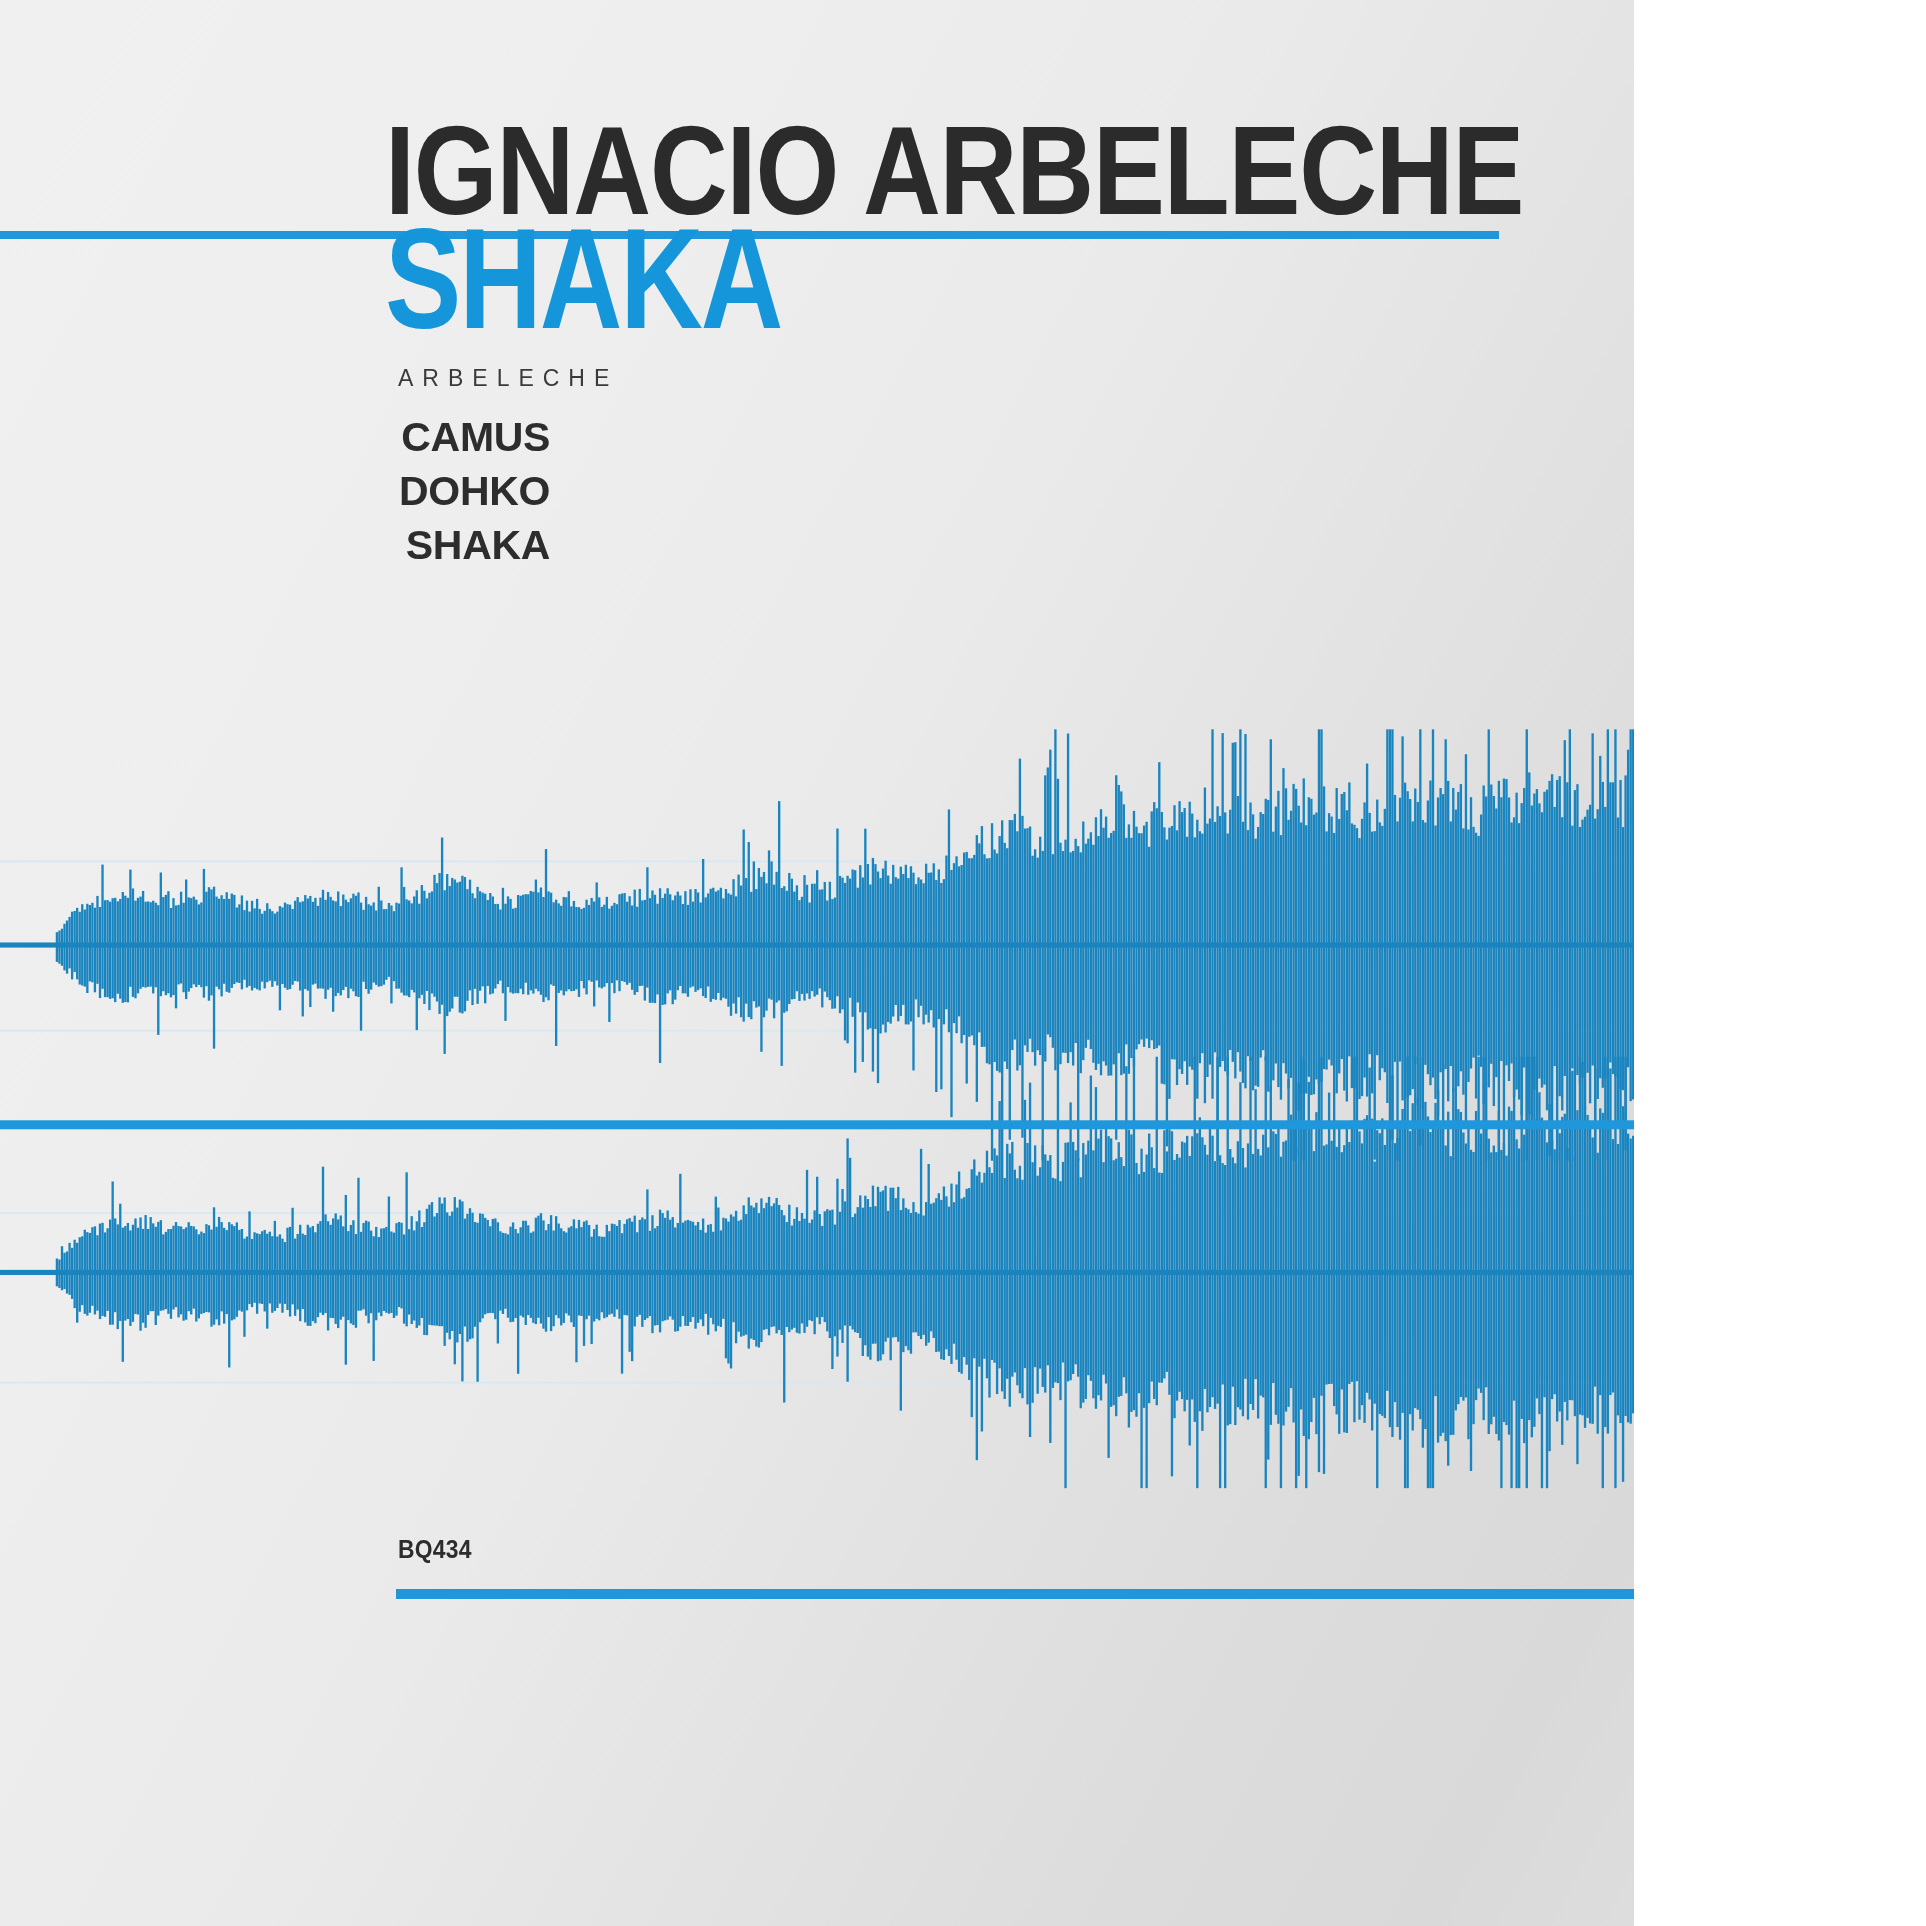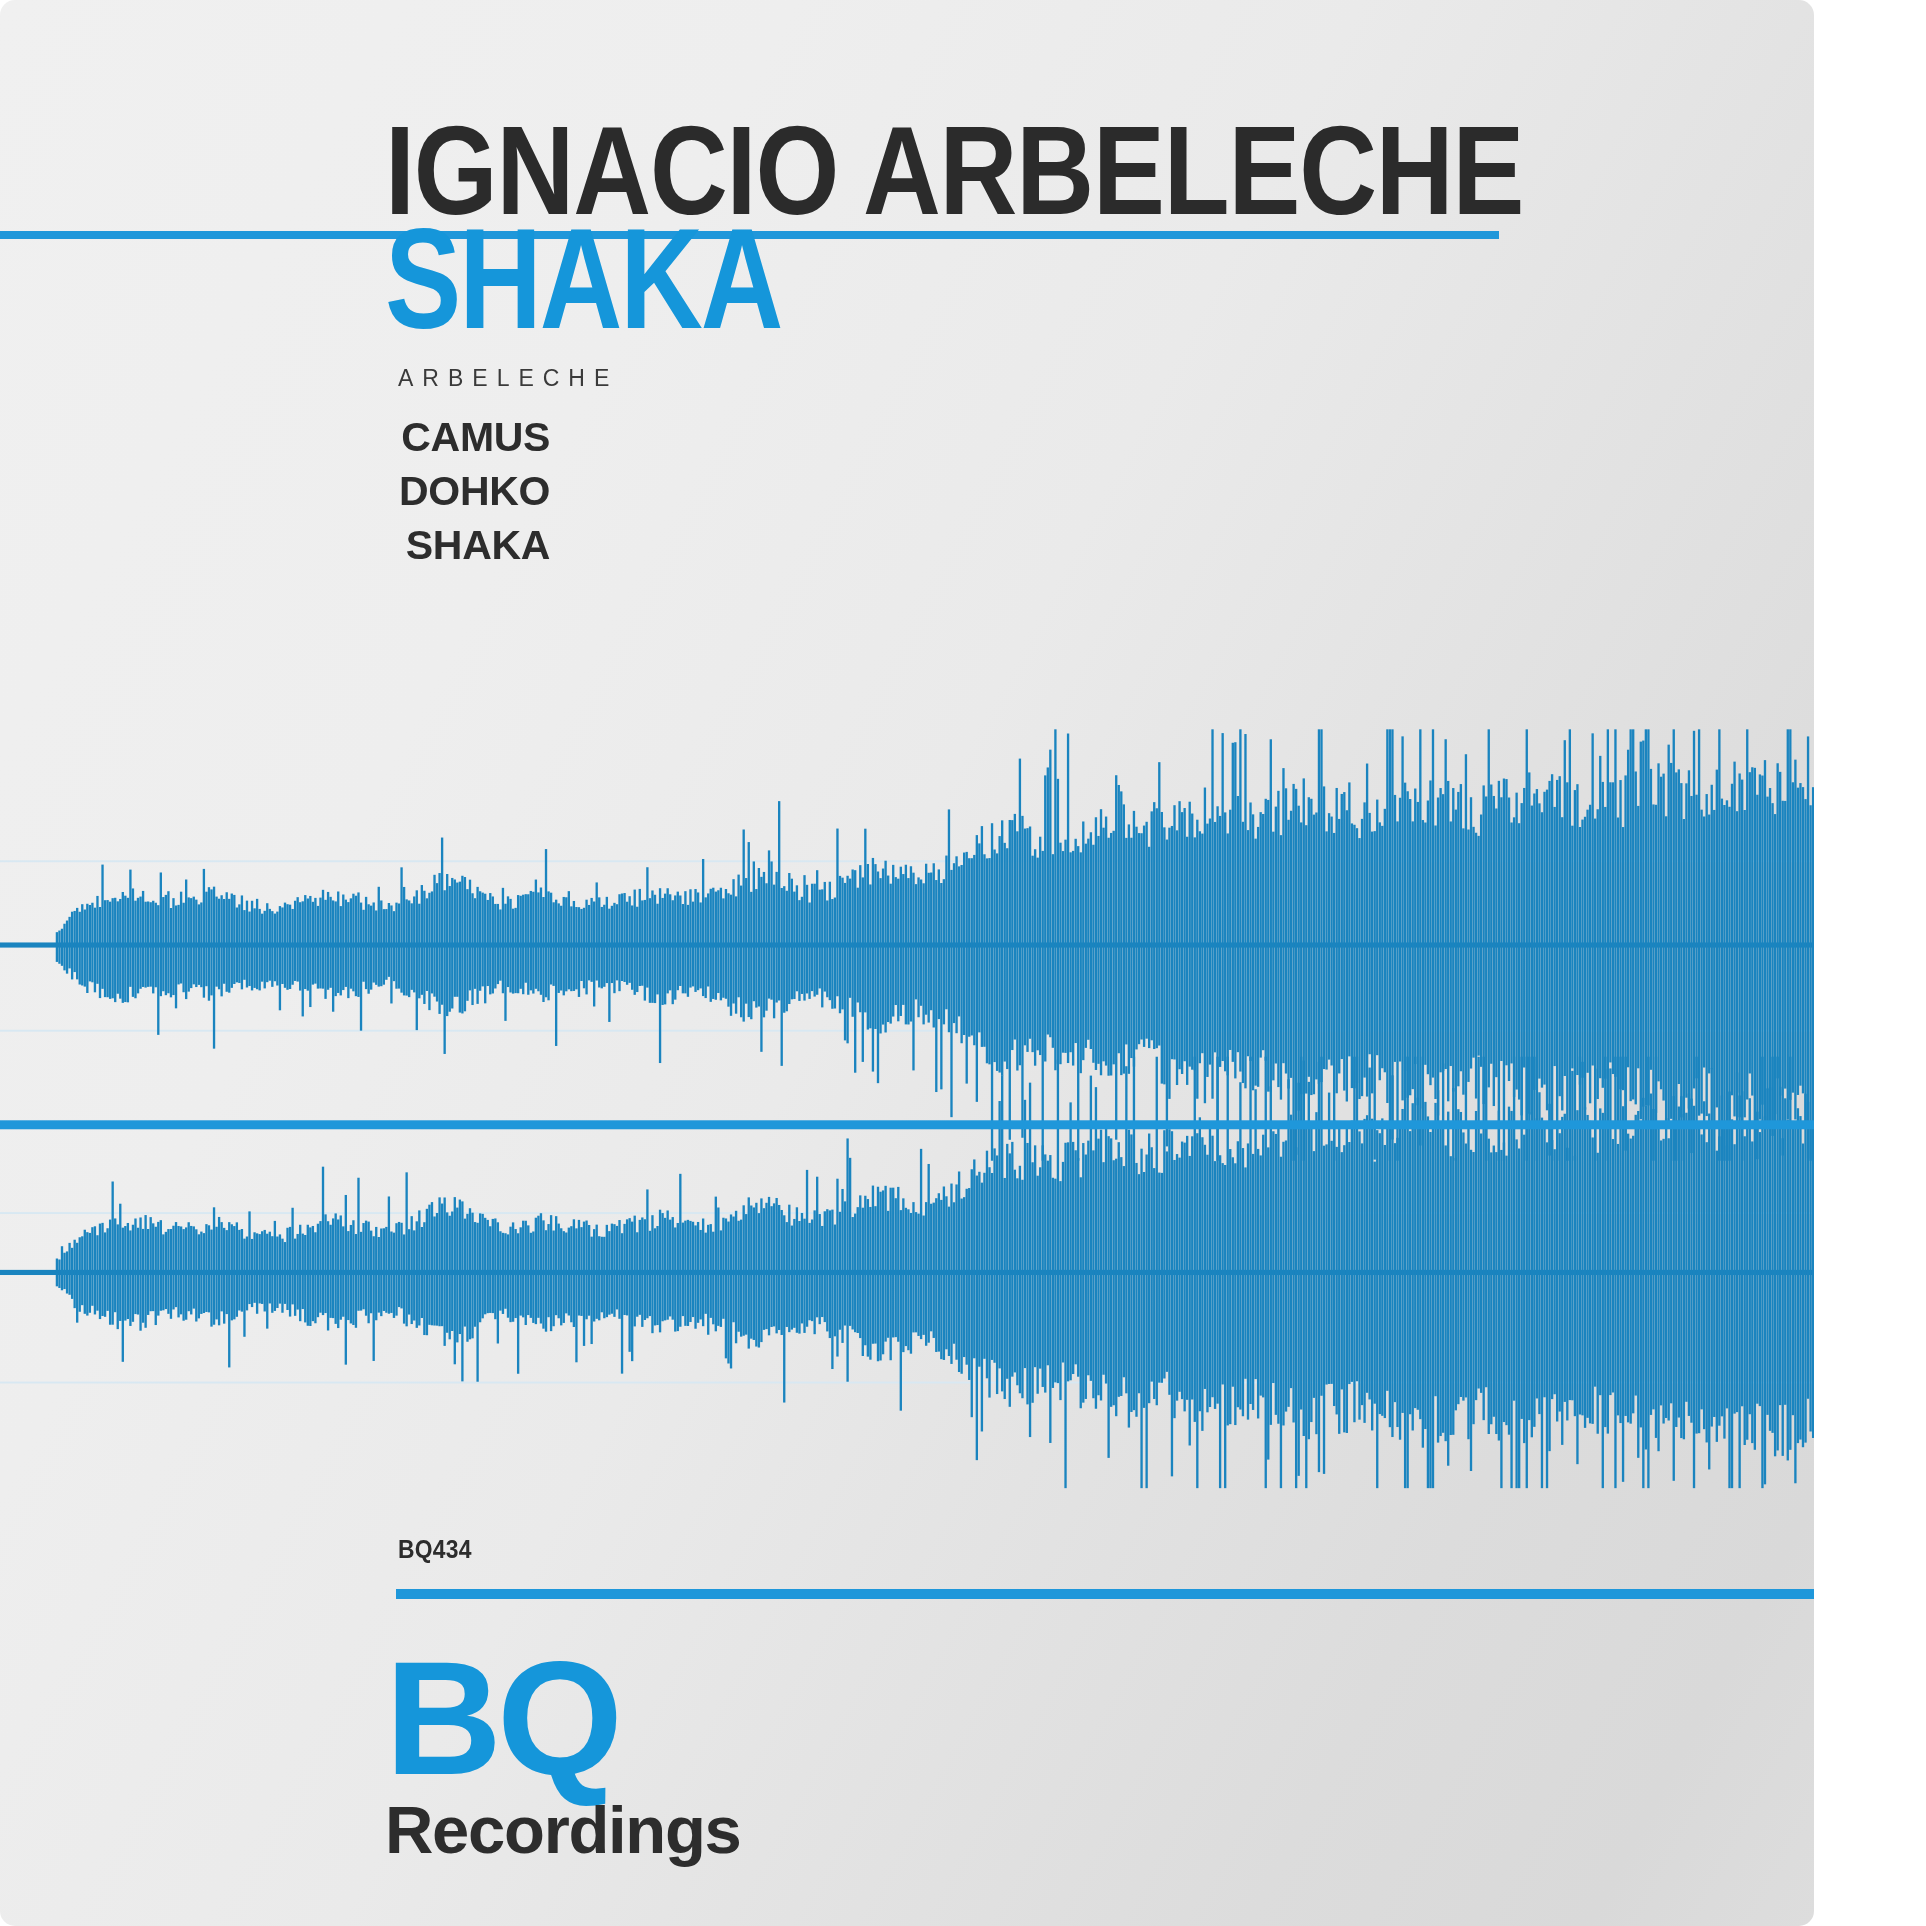--- a/index.html
+++ b/index.html
@@ -3,34 +3,33 @@
 <meta charset="utf-8">
 <title>Album Cover</title>
 <style>
   html, body {
     margin: 0;
     padding: 0;
     background: #ffffff;
   }
   #cover {
     position: relative;
-    width: 1814px;
+    width: 1634px;
     height: 1926px;
     overflow: hidden;
     font-family: "Liberation Sans", sans-serif;
     background:
       linear-gradient(118deg,
         #f0f0f0 0%,
         #eeeeee 28%,
         #eaeaea 48%,
         #e2e2e2 66%,
         #dcdcdc 80%,
         #d9d9d9 92%,
         #dddddd 100%);
-    border-radius: 15px;
   }
 
   
   #waveform-layer {
     position: absolute;
     left: 0;
     top: 0;
     width: 1926px;
     height: 1926px;
   }
@@ -1661,19 +1660,15 @@
   <div class="track-list">
     <div class="track-item">CAMUS</div>
     <div class="track-item">DOHKO</div>
     <div class="track-item">SHAKA</div>
   </div>
 
   <div class="catalog-number">BQ434</div>
 
   <div class="rule-bottom"></div>
 
-  <div class="logo-block">
-    <div class="logo-mark">BQ</div>
-    <div class="logo-word">Recordings</div>
-  </div>
 
 </div>
 
 
 </body></html>

